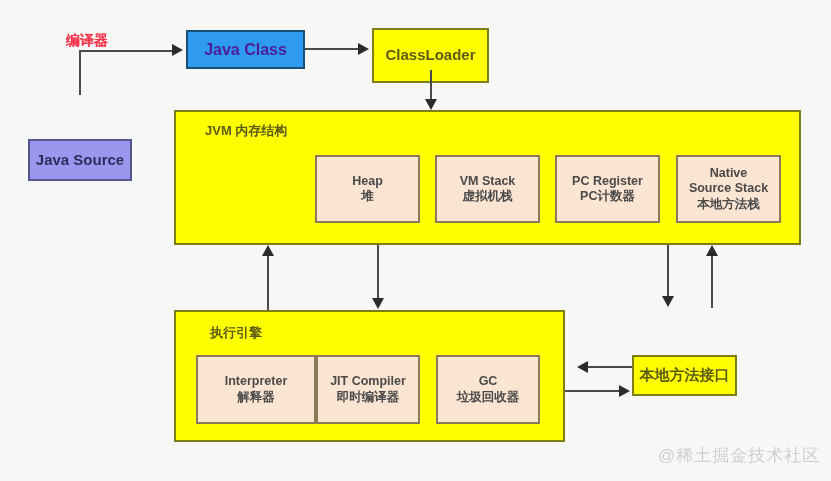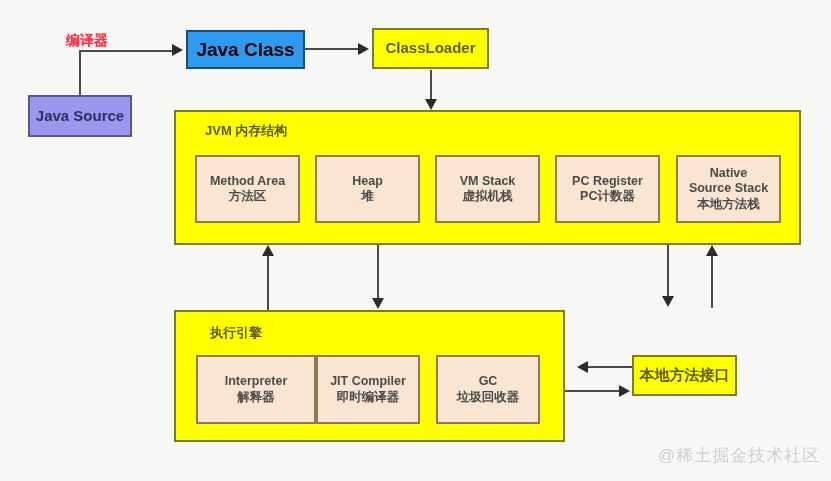--- a/index.html
+++ b/index.html
@@ -32,27 +32,28 @@
     white-space: nowrap;
   }
 
   
   .b-purple {
     background: #9b97ef;
     border: 2px solid #56568c;
     color: #2e2e5c;
     font-weight: bold;
     font-size: 15px;
+    margin-top: 44px;
   }
   .b-blue {
     background: #2e9bf0;
     border: 2px solid #1a4f77;
-    color: #000000;
-    font-weight: bold;
-    font-size: 19px;
+    color: #4c1d95;
+    font-weight: bold;
+    font-size: 16px;
   }
   .b-yellow {
     background: #ffff00;
     border: 2px solid #7d7d1a;
     color: #5c5c12;
     font-weight: bold;
     font-size: 15px;
   }
   .b-peach {
     background: #fae4d2;
@@ -146,34 +147,30 @@
   <div class="ln-h" style="left:79px; top:50px; width:94px;"></div>
   <div class="arrow ar-right" style="left:172px; top:44px;"></div>
 
   <div class="box b-blue" style="left:186px; top:30px; width:119px; height:39px;">
     <span class="ln">Java Class</span>
   </div>
 
   <div class="ln-h" style="left:305px; top:48px; width:54px;"></div>
   <div class="arrow ar-right" style="left:358px; top:43px;"></div>
 
-  <div class="box b-yellow" style="left:372px; top:28px; width:117px; height:41px;">
+  <div class="box b-yellow" style="left:372px; top:28px; width:117px; height:55px;">
     <span class="ln">ClassLoader</span>
   </div>
 
   <div class="ln-v" style="left:430px; top:70px; height:32px;"></div>
   <div class="arrow ar-down" style="left:425px; top:99px;"></div>
 
   <div class="panel" style="left:174px; top:110px; width:627px; height:135px;"></div>
   <div class="panel-title" style="left:205px; top:122px;">JVM 内存结构</div>
 
-  <div class="box b-peach" style="left:195px; top:155px; width:105px; height:68px;">
-    <span class="ln">Method Area</span>
-    <span class="ln">方法区</span>
-  </div>
 
   <div class="box b-peach" style="left:315px; top:155px; width:105px; height:68px;">
     <span class="ln">Heap</span>
     <span class="ln">堆</span>
   </div>
 
   <div class="box b-peach" style="left:555px; top:155px; width:105px; height:68px;">
     <span class="ln">PC Register</span>
     <span class="ln">PC计数器</span>
   </div>

